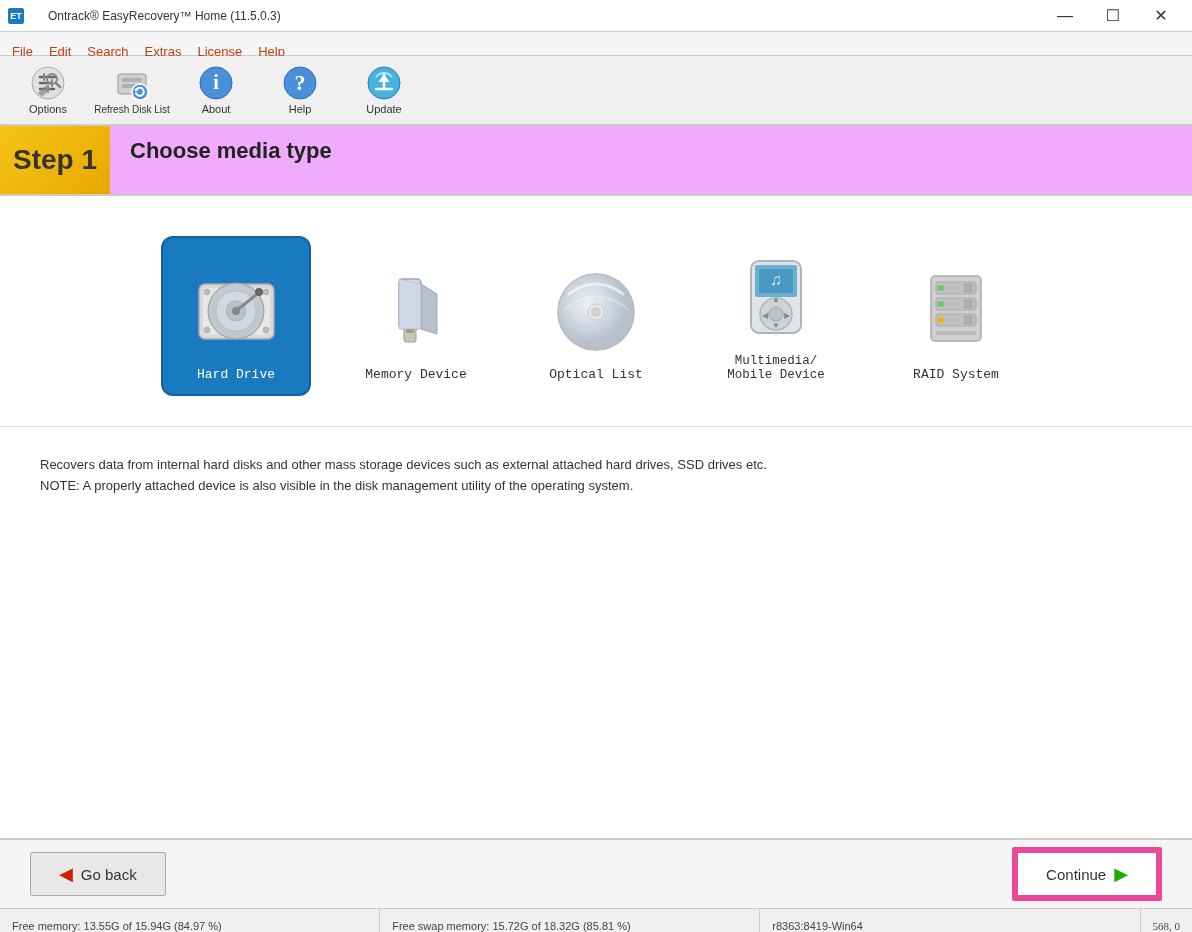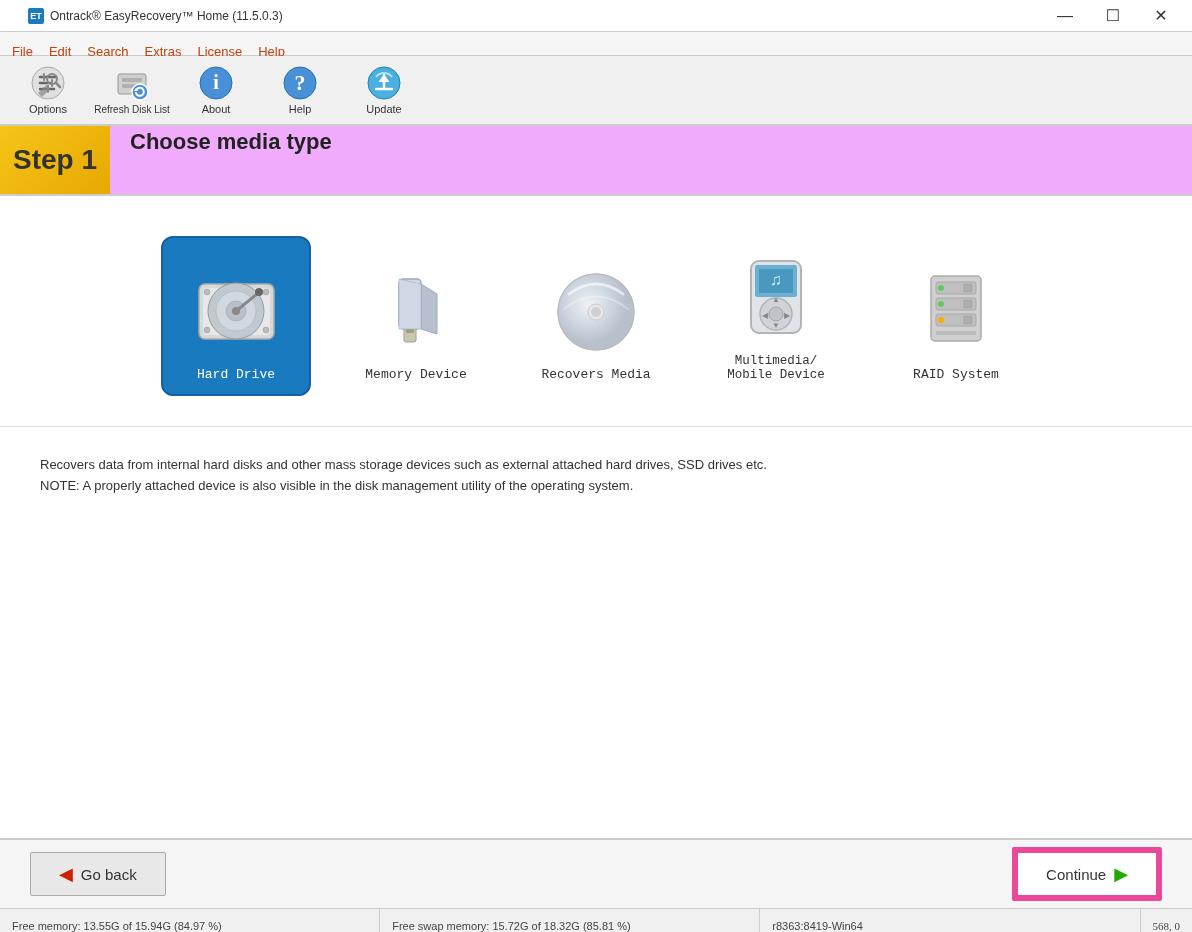--- a/index.html
+++ b/index.html
@@ -8,21 +8,21 @@
     
     #title-bar {
       background: #ffffff;
       height: 32px;
       display: flex;
       align-items: center;
       padding: 0 8px;
       border-bottom: 1px solid #ccc;
       justify-content: space-between;
     }
-    #title-bar-left { display: flex; align-items: center; gap: 6px; font-size: 12px; color: #333; margin-left: 20px; }
+    #title-bar-left { display: flex; align-items: center; gap: 24px; font-size: 12px; color: #333; }
     #title-bar-icon { width: 16px; height: 16px; background: #1a7abf; border-radius: 2px; display: flex; align-items: center; justify-content: center; color: white; font-size: 9px; font-weight: bold; }
     #title-bar-controls { display: flex; gap: 2px; }
     .title-btn { width: 46px; height: 32px; border: none; background: transparent; cursor: pointer; font-size: 16px; display: flex; align-items: center; justify-content: center; color: #333; }
 
     
     #menu-bar {
       background: #f5f5f5;
       height: 24px;
       display: flex;
       align-items: center;
@@ -69,21 +69,21 @@
       background: linear-gradient(135deg, #f5c518, #e8a800);
       width: 110px;
       display: flex;
       align-items: center;
       justify-content: center;
       font-size: 28px;
       font-weight: bold;
       color: #333;
       padding: 10px;
     }
-    #step-content { padding: 3px 20px; display: flex; }
+    #step-content { padding: 12px 20px; display: flex; }
     #step-title { font-size: 22px; font-weight: bold; color: #222; margin-bottom: 4px; }
     #step-desc { font-size: 12px; color: #555; }
 
     
     #main-content {
       flex: 1;
       background: white;
       display: flex;
       flex-direction: column;
       overflow: hidden;
@@ -332,21 +332,21 @@
             </radialGradient>
           </defs>
 
           <ellipse cx="47" cy="48" rx="8" ry="8" fill="#e8e8e8" stroke="#ccc" stroke-width="1"></ellipse>
           <ellipse cx="47" cy="48" rx="5" ry="5" fill="#d0d0d0"></ellipse>
 
           <path d="M20 30 Q47 10 74 30" fill="none" stroke="rgba(255,255,255,0.6)" stroke-width="3" stroke-linecap="round"></path>
           <path d="M15 45 Q47 20 79 45" fill="none" stroke="rgba(255,255,255,0.3)" stroke-width="2" stroke-linecap="round"></path>
         </svg>
       </div>
-      <span class="media-label">Recovers Media</span>
+      <span class="media-label">Optical List</span>
     </div>
 
     <div class="media-item">
       <div class="media-icon">
         <svg width="95" height="90" viewBox="0 0 95 90">
 
           <rect x="22" y="8" width="50" height="72" rx="8" fill="#e0e4e8" stroke="#b0b4b8" stroke-width="2"></rect>
           <rect x="26" y="12" width="42" height="32" rx="2" fill="#6ab0d0"></rect>
 
           <rect x="30" y="16" width="34" height="24" rx="1" fill="#4898c0"></rect>

